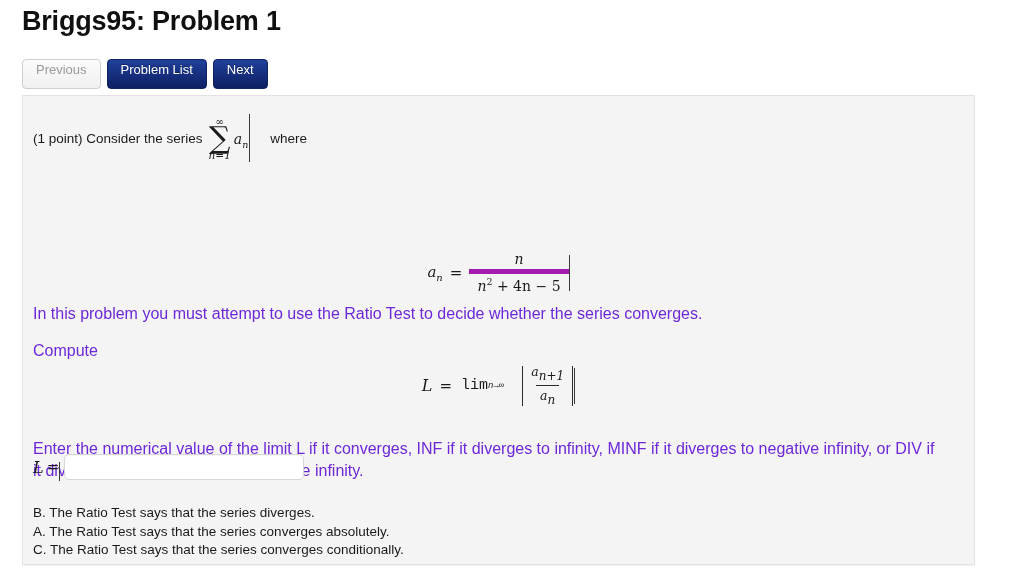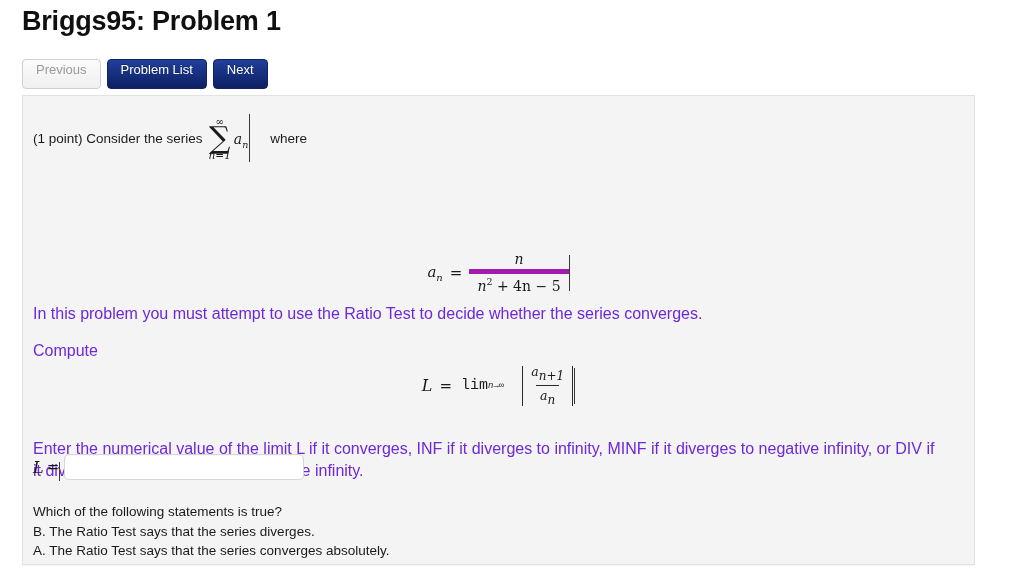--- a/index.html
+++ b/index.html
@@ -332,20 +332,19 @@
   <div class="line p-enter">Enter the numerical value of the limit L if it converges, INF if it diverges to infinity, MINF if it diverges to negative infinity, or DIV if it diverges but not to infinity or negative infinity.</div>
 
   <div class="row-L">
     <span class="lbl">L</span>
     <span class="eqs">=</span>
     <span class="caret caret-sm"></span>
     <input class="txtfield field-L" type="text" value="" style="">
   </div>
 
   <div class="mc">
-    <div class="q">Which of the following statements is true?</div>
     <div class="opt">B. The Ratio Test says that the series diverges.</div>
     <div class="opt">A. The Ratio Test says that the series converges absolutely.</div>
     <div class="opt">C. The Ratio Test says that the series converges conditionally.</div>
 
   </div>
 
 </div>
 
 </body></html>

